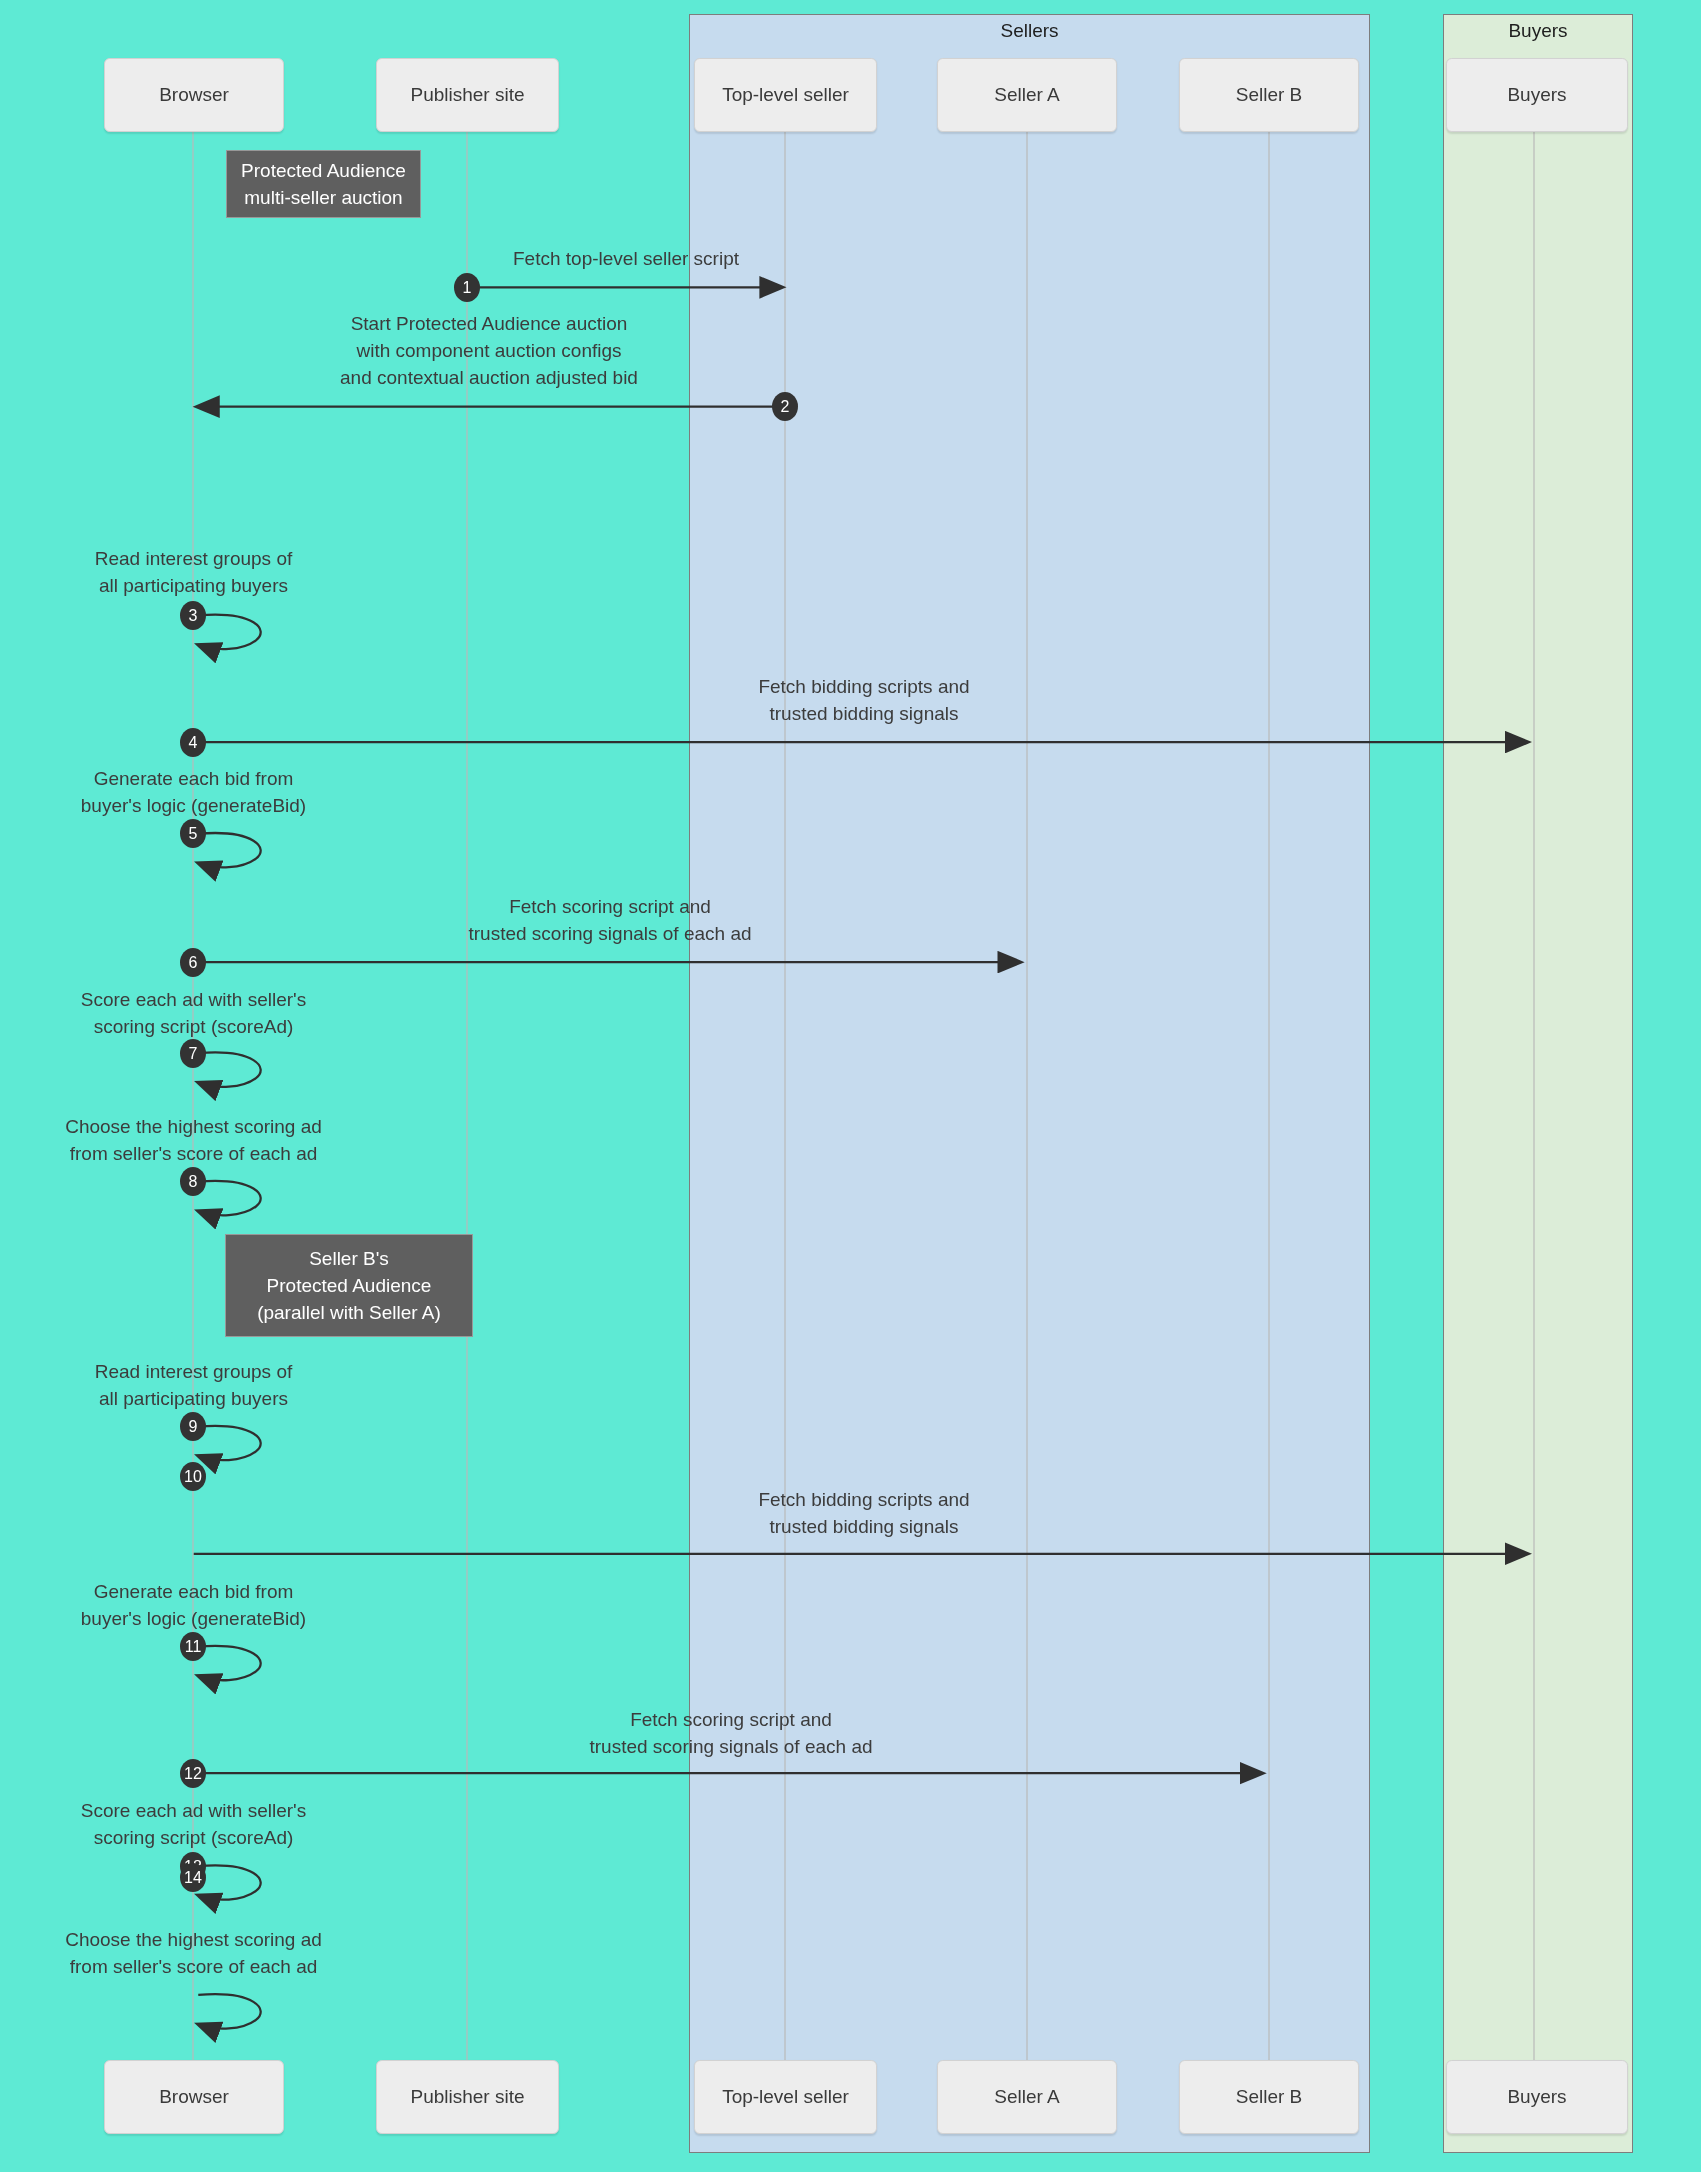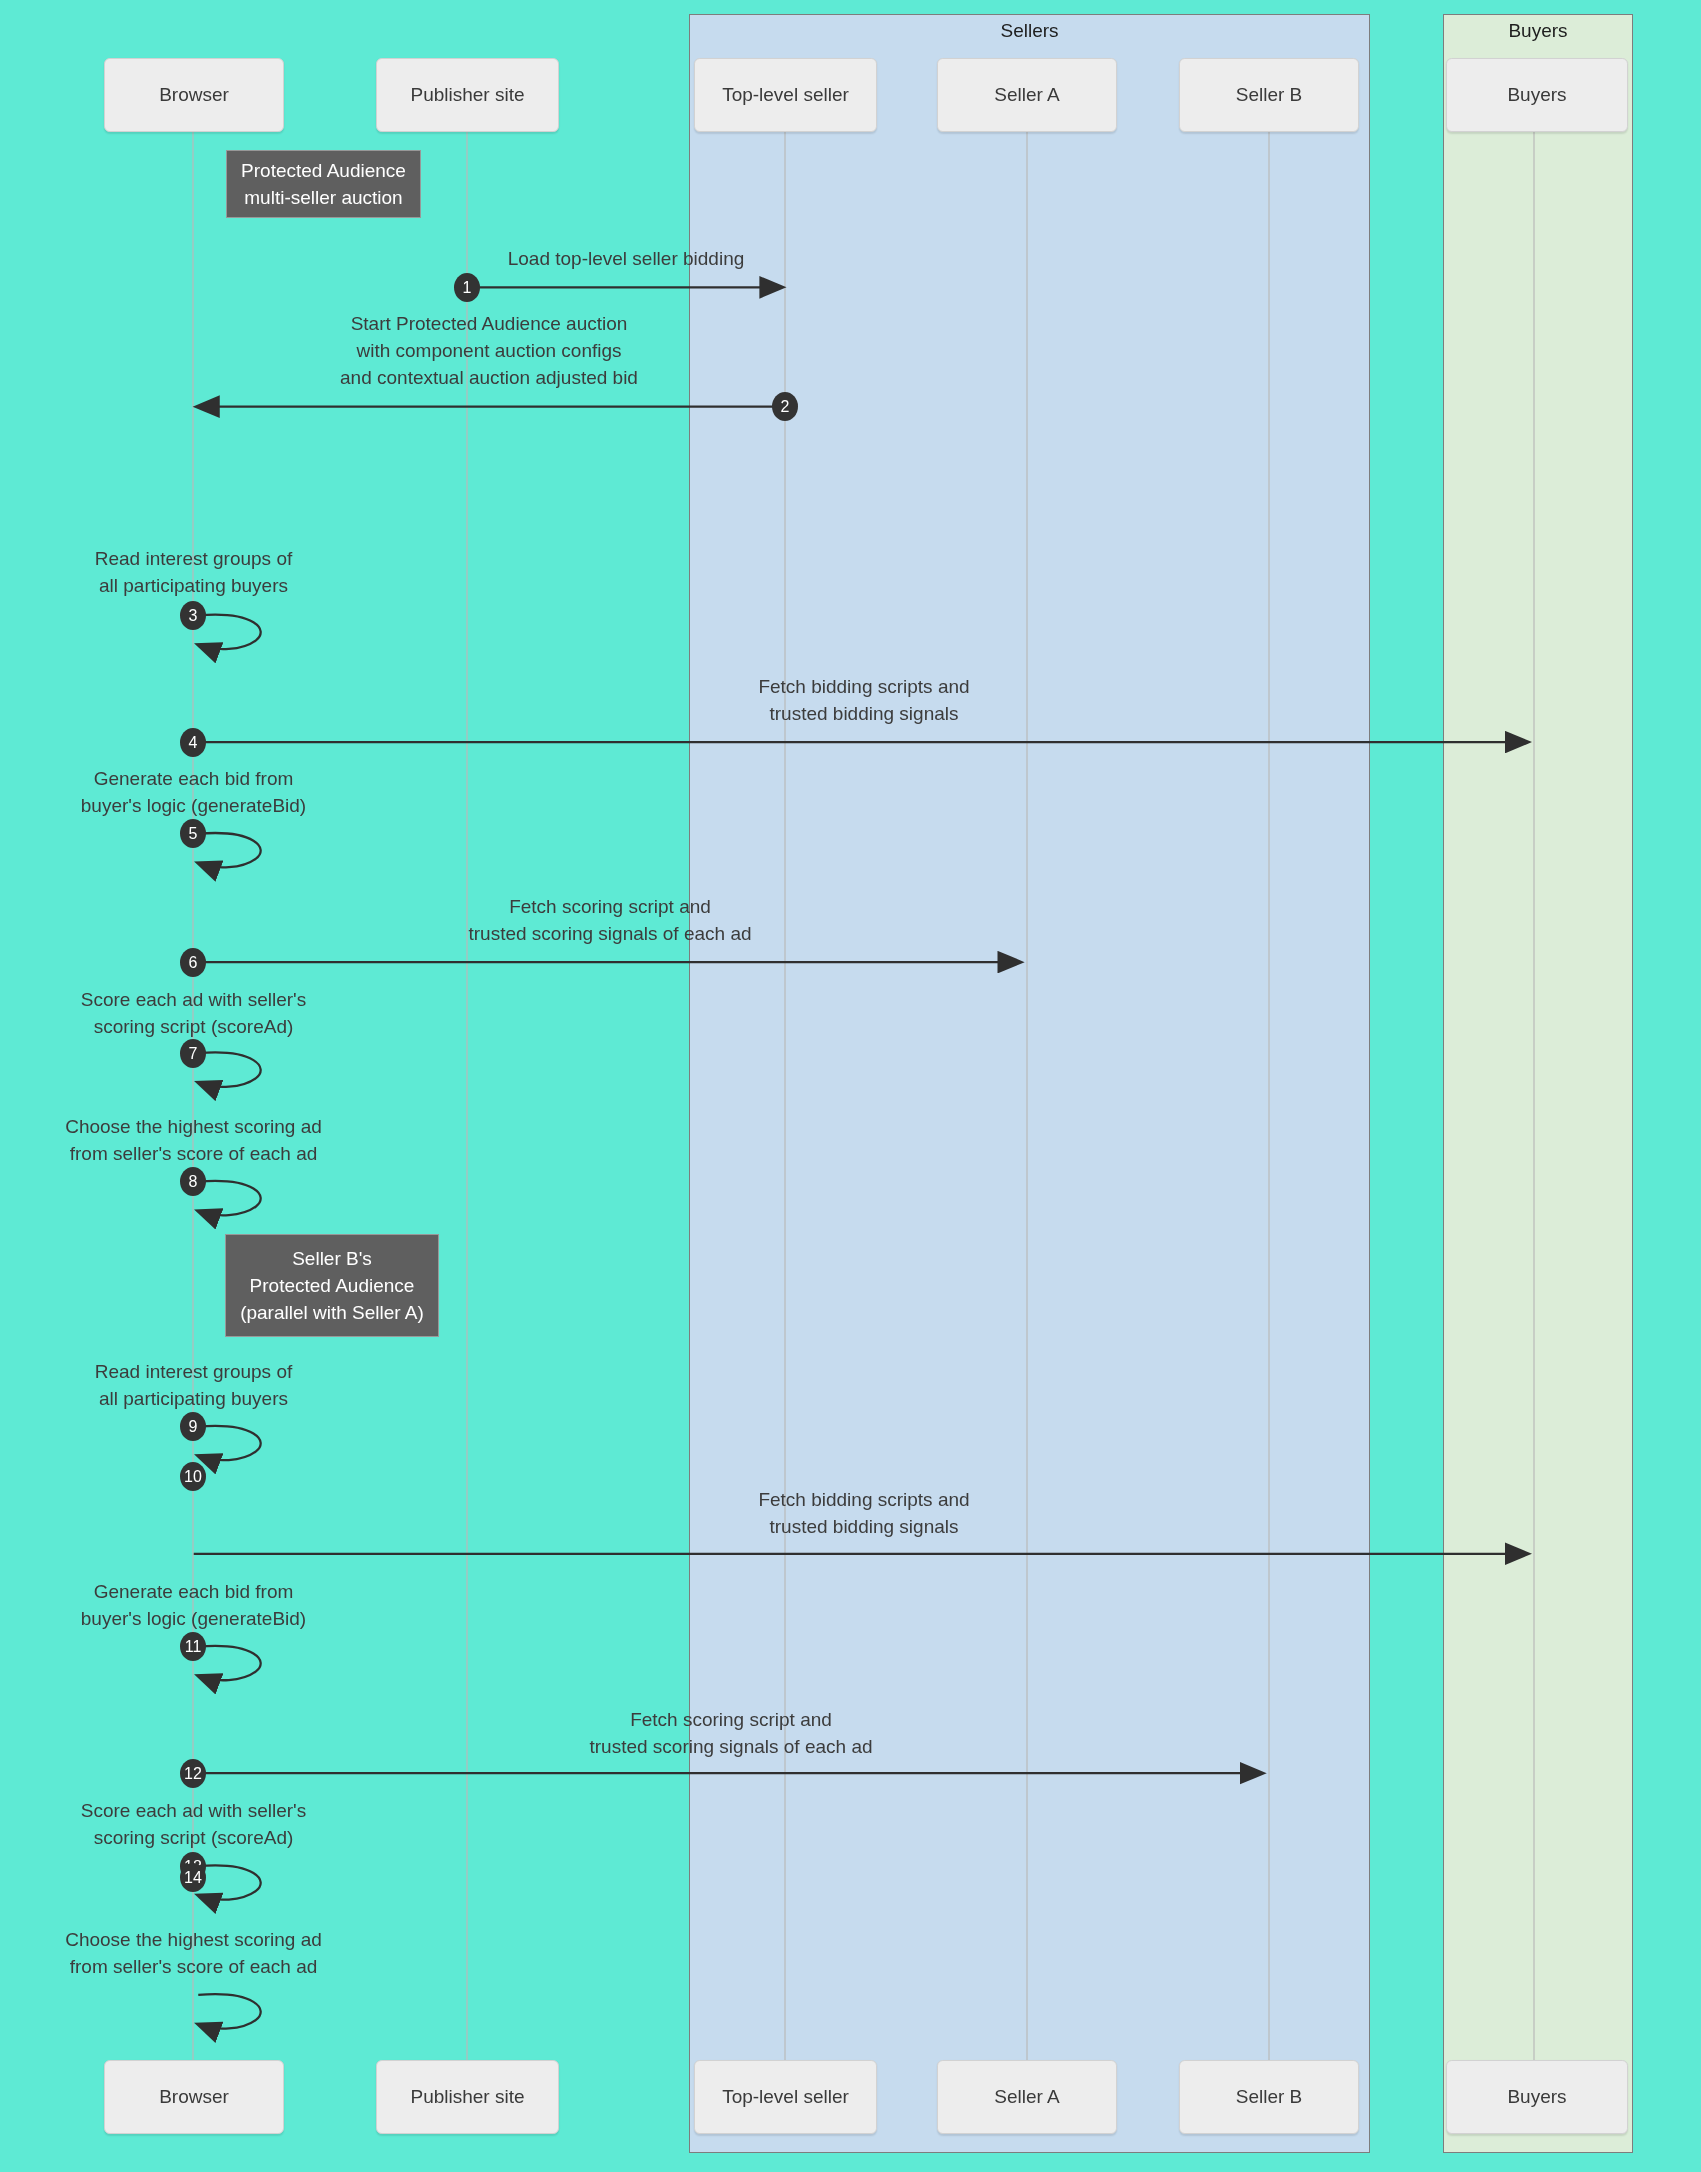--- a/index.html
+++ b/index.html
@@ -69,21 +69,21 @@
     <path class="arrow" d="M 350 1862 C 450 1854, 476 1888, 452 1906 C 428 1924, 382 1926, 350 1914" marker-end="url(#ah)"></path>
     <path class="arrow" d="M 350 2089 C 450 2081, 476 2115, 452 2133 C 428 2151, 382 2153, 350 2141" marker-end="url(#ah)"></path>
     <path class="arrow" d="M 350 2522 C 450 2514, 476 2548, 452 2566 C 428 2584, 382 2586, 350 2574" marker-end="url(#ah)"></path>
     <line class="arrow" x1="342" y1="2747" x2="2700" y2="2747" marker-end="url(#ah)"></line>
     <path class="arrow" d="M 350 2911 C 450 2903, 476 2937, 452 2955 C 428 2973, 382 2975, 350 2963" marker-end="url(#ah)"></path>
     <line class="arrow" x1="342" y1="3135" x2="2231" y2="3135" marker-end="url(#ah)"></line>
     <path class="arrow" d="M 350 3299 C 450 3291, 476 3325, 452 3343 C 428 3361, 382 3363, 350 3351" marker-end="url(#ah)"></path>
     <path class="arrow" d="M 350 3527 C 450 3519, 476 3553, 452 3571 C 428 3589, 382 3591, 350 3579" marker-end="url(#ah)"></path>
   </svg>
 
-  <div class="msg-label" style="left:411px;  top:245px;">Load top-level seller bidding</div>
+  <div class="msg-label" style="left:411px;  top:245px;">Fetch top-level seller script</div>
   <div class="msg-label" style="left:274px;  top:310px;">Start Protected Audience auction
 with component auction configs
 and contextual auction adjusted bid</div>
   <div class="msg-label" style="left:-21.5px;  top:545px;">Read interest groups of
 all participating buyers</div>
   <div class="msg-label" style="left:649px; top:673px;">Fetch bidding scripts and
 trusted bidding signals</div>
   <div class="msg-label" style="left:-21.5px;  top:765px;">Generate each bid from
 buyer's logic (generateBid)</div>
   <div class="msg-label" style="left:395px;  top:893px;">Fetch scoring script and
@@ -115,21 +115,21 @@
   <div class="msg-num" style="left:180px;  top:1167px;">8</div>
   <div class="msg-num" style="left:180px;  top:1412px;">9</div>
   <div class="msg-num" style="left:180px;  top:1462px;">10</div>
   <div class="msg-num" style="left:180px;  top:1632px;">11</div>
   <div class="msg-num" style="left:180px;  top:1759px;">12</div>
   <div class="msg-num" style="left:180px;  top:1852px;">18</div>
   <div class="msg-num" style="left:180px;  top:1863px;">14</div>
 
   <div class="note" style="left:226px; top:150px;  width:195px; height:68px;">Protected Audience
 multi-seller auction</div>
-  <div class="note" style="left:225px; top:1234px; width:214px; height:103px;">Seller B's
+  <div class="note" style="left:225px; top:1234px; width:248px; height:103px;">Seller B's
 Protected Audience
 (parallel with Seller A)</div>
 
   <div class="participant" style="left:104px;  top:58px; width:180px;">Browser</div>
   <div class="participant" style="left:376px;  top:58px; width:183px;">Publisher site</div>
   <div class="participant" style="left:694px; top:58px; width:183px;">Top-level seller</div>
   <div class="participant" style="left:937px; top:58px; width:180px;">Seller A</div>
   <div class="participant" style="left:1179px; top:58px; width:180px;">Seller B</div>
   <div class="participant" style="left:1446px; top:58px; width:182px;">Buyers</div>
 

